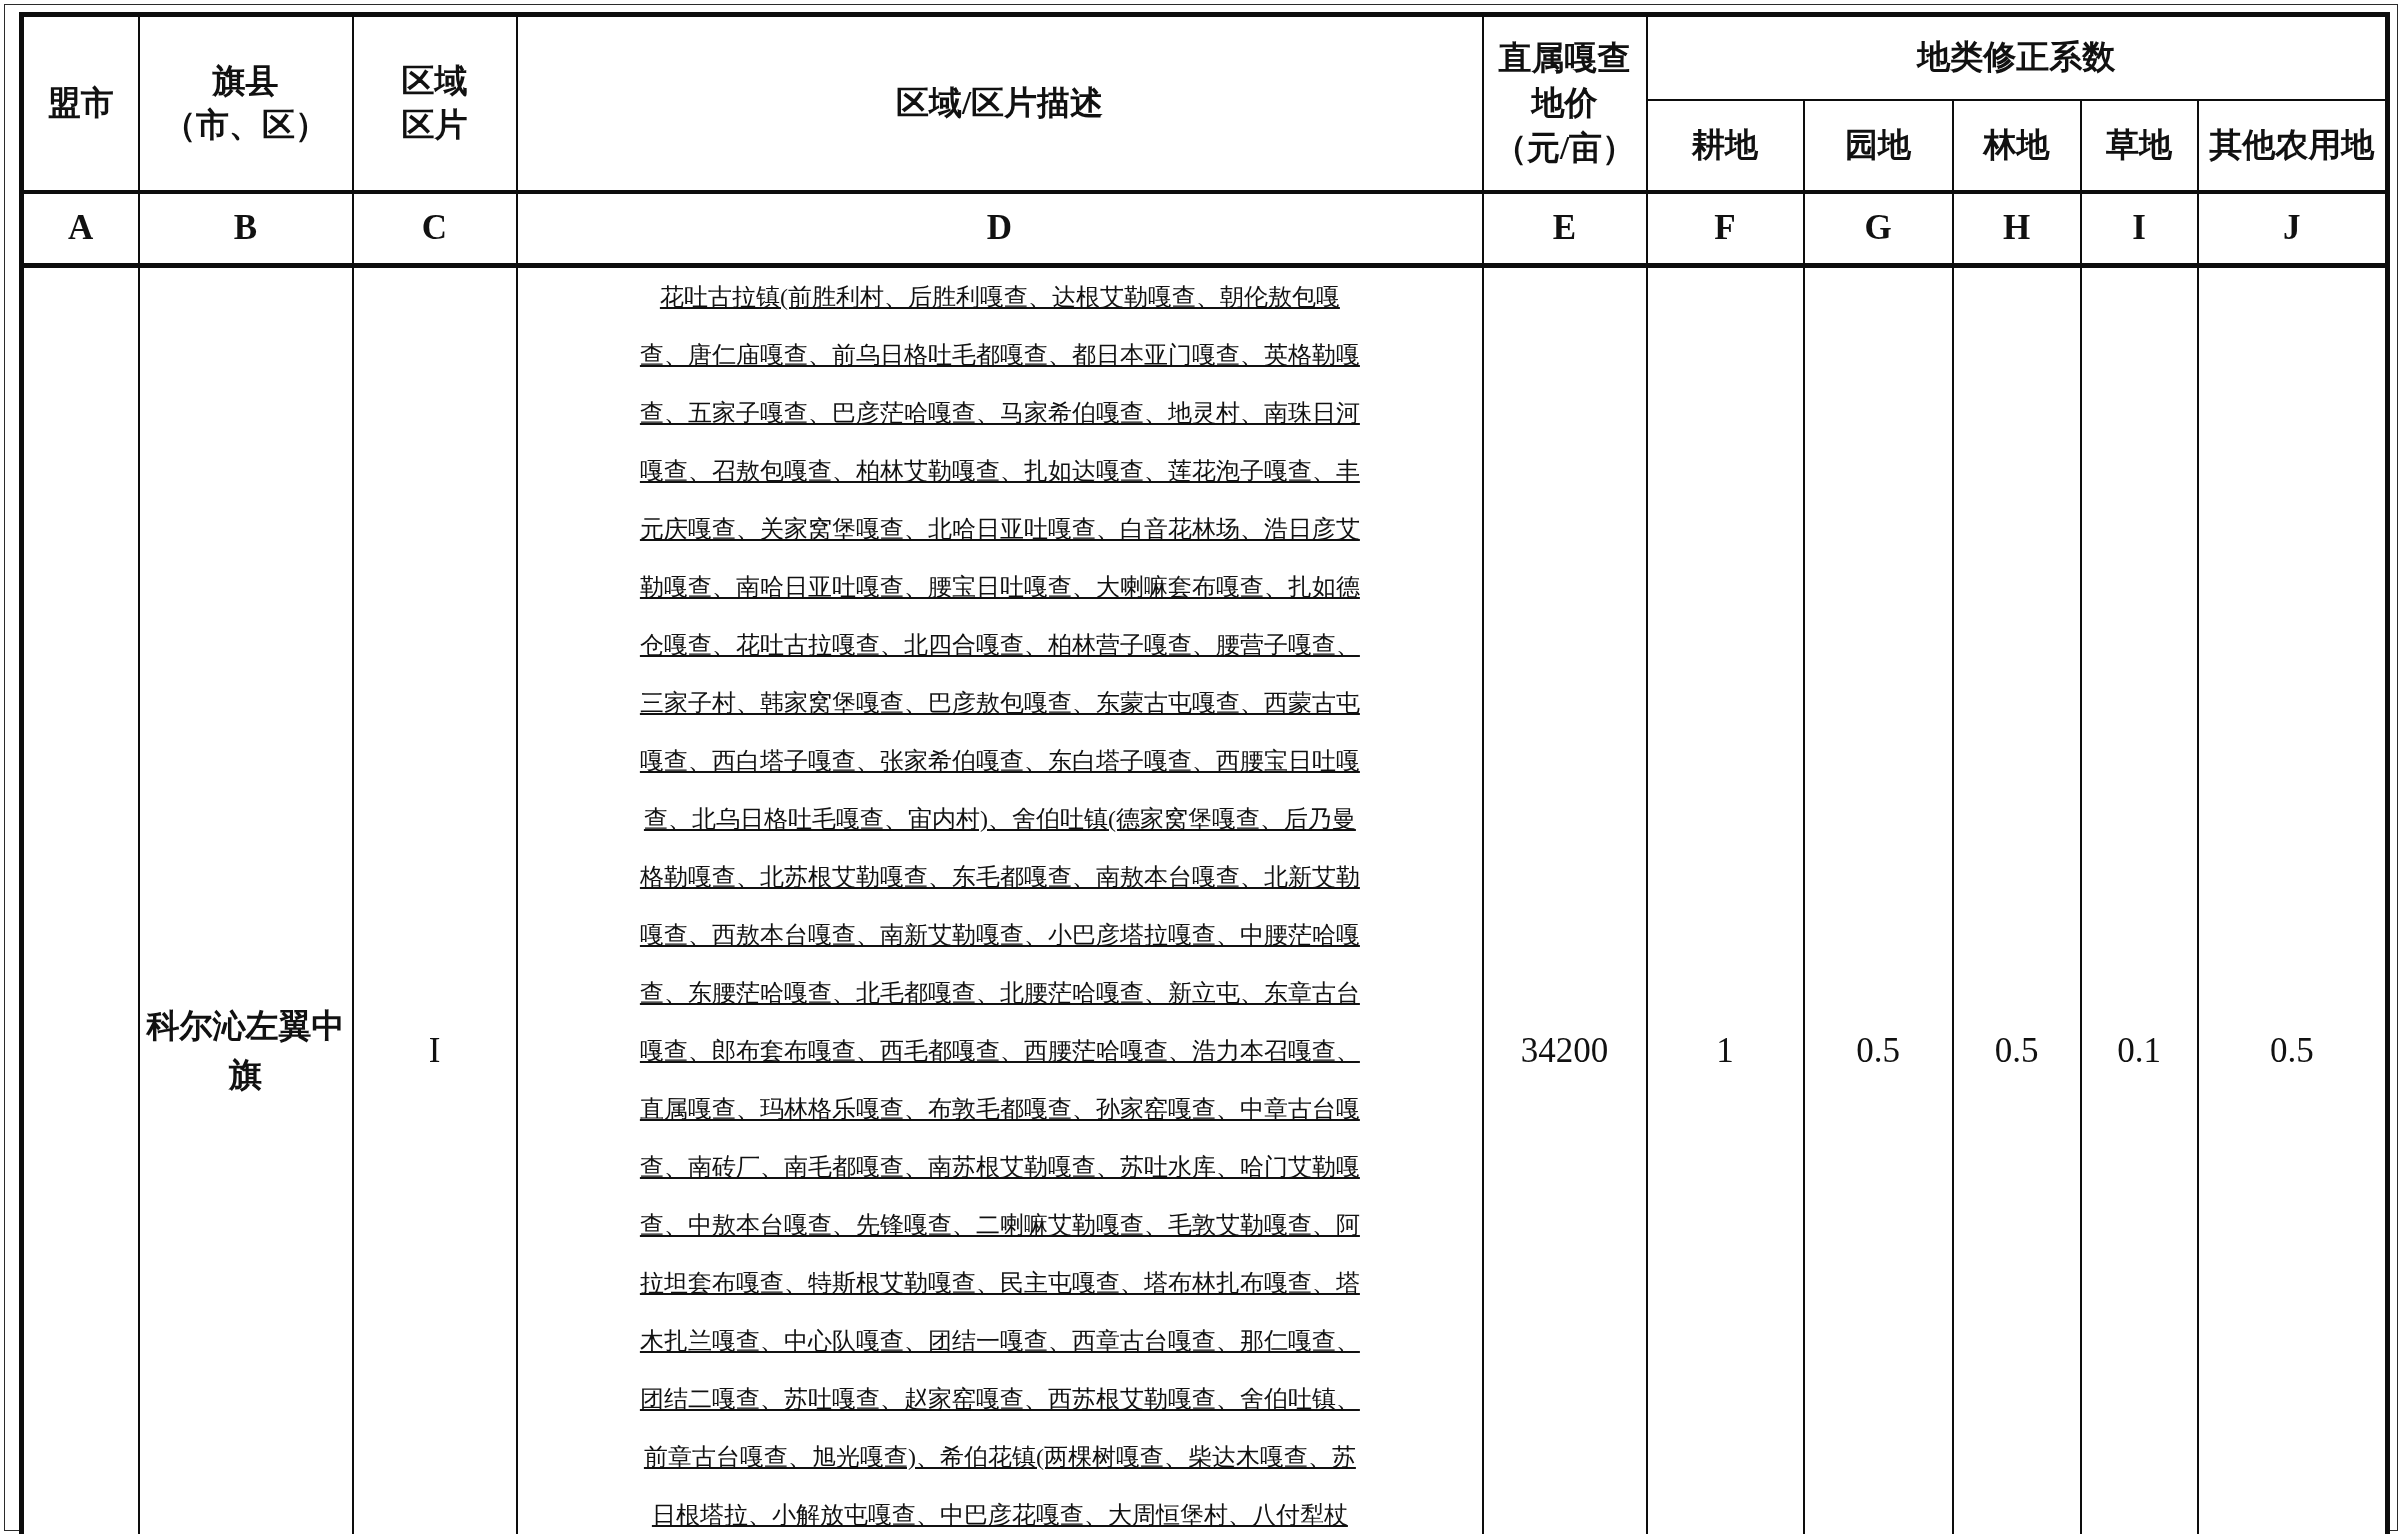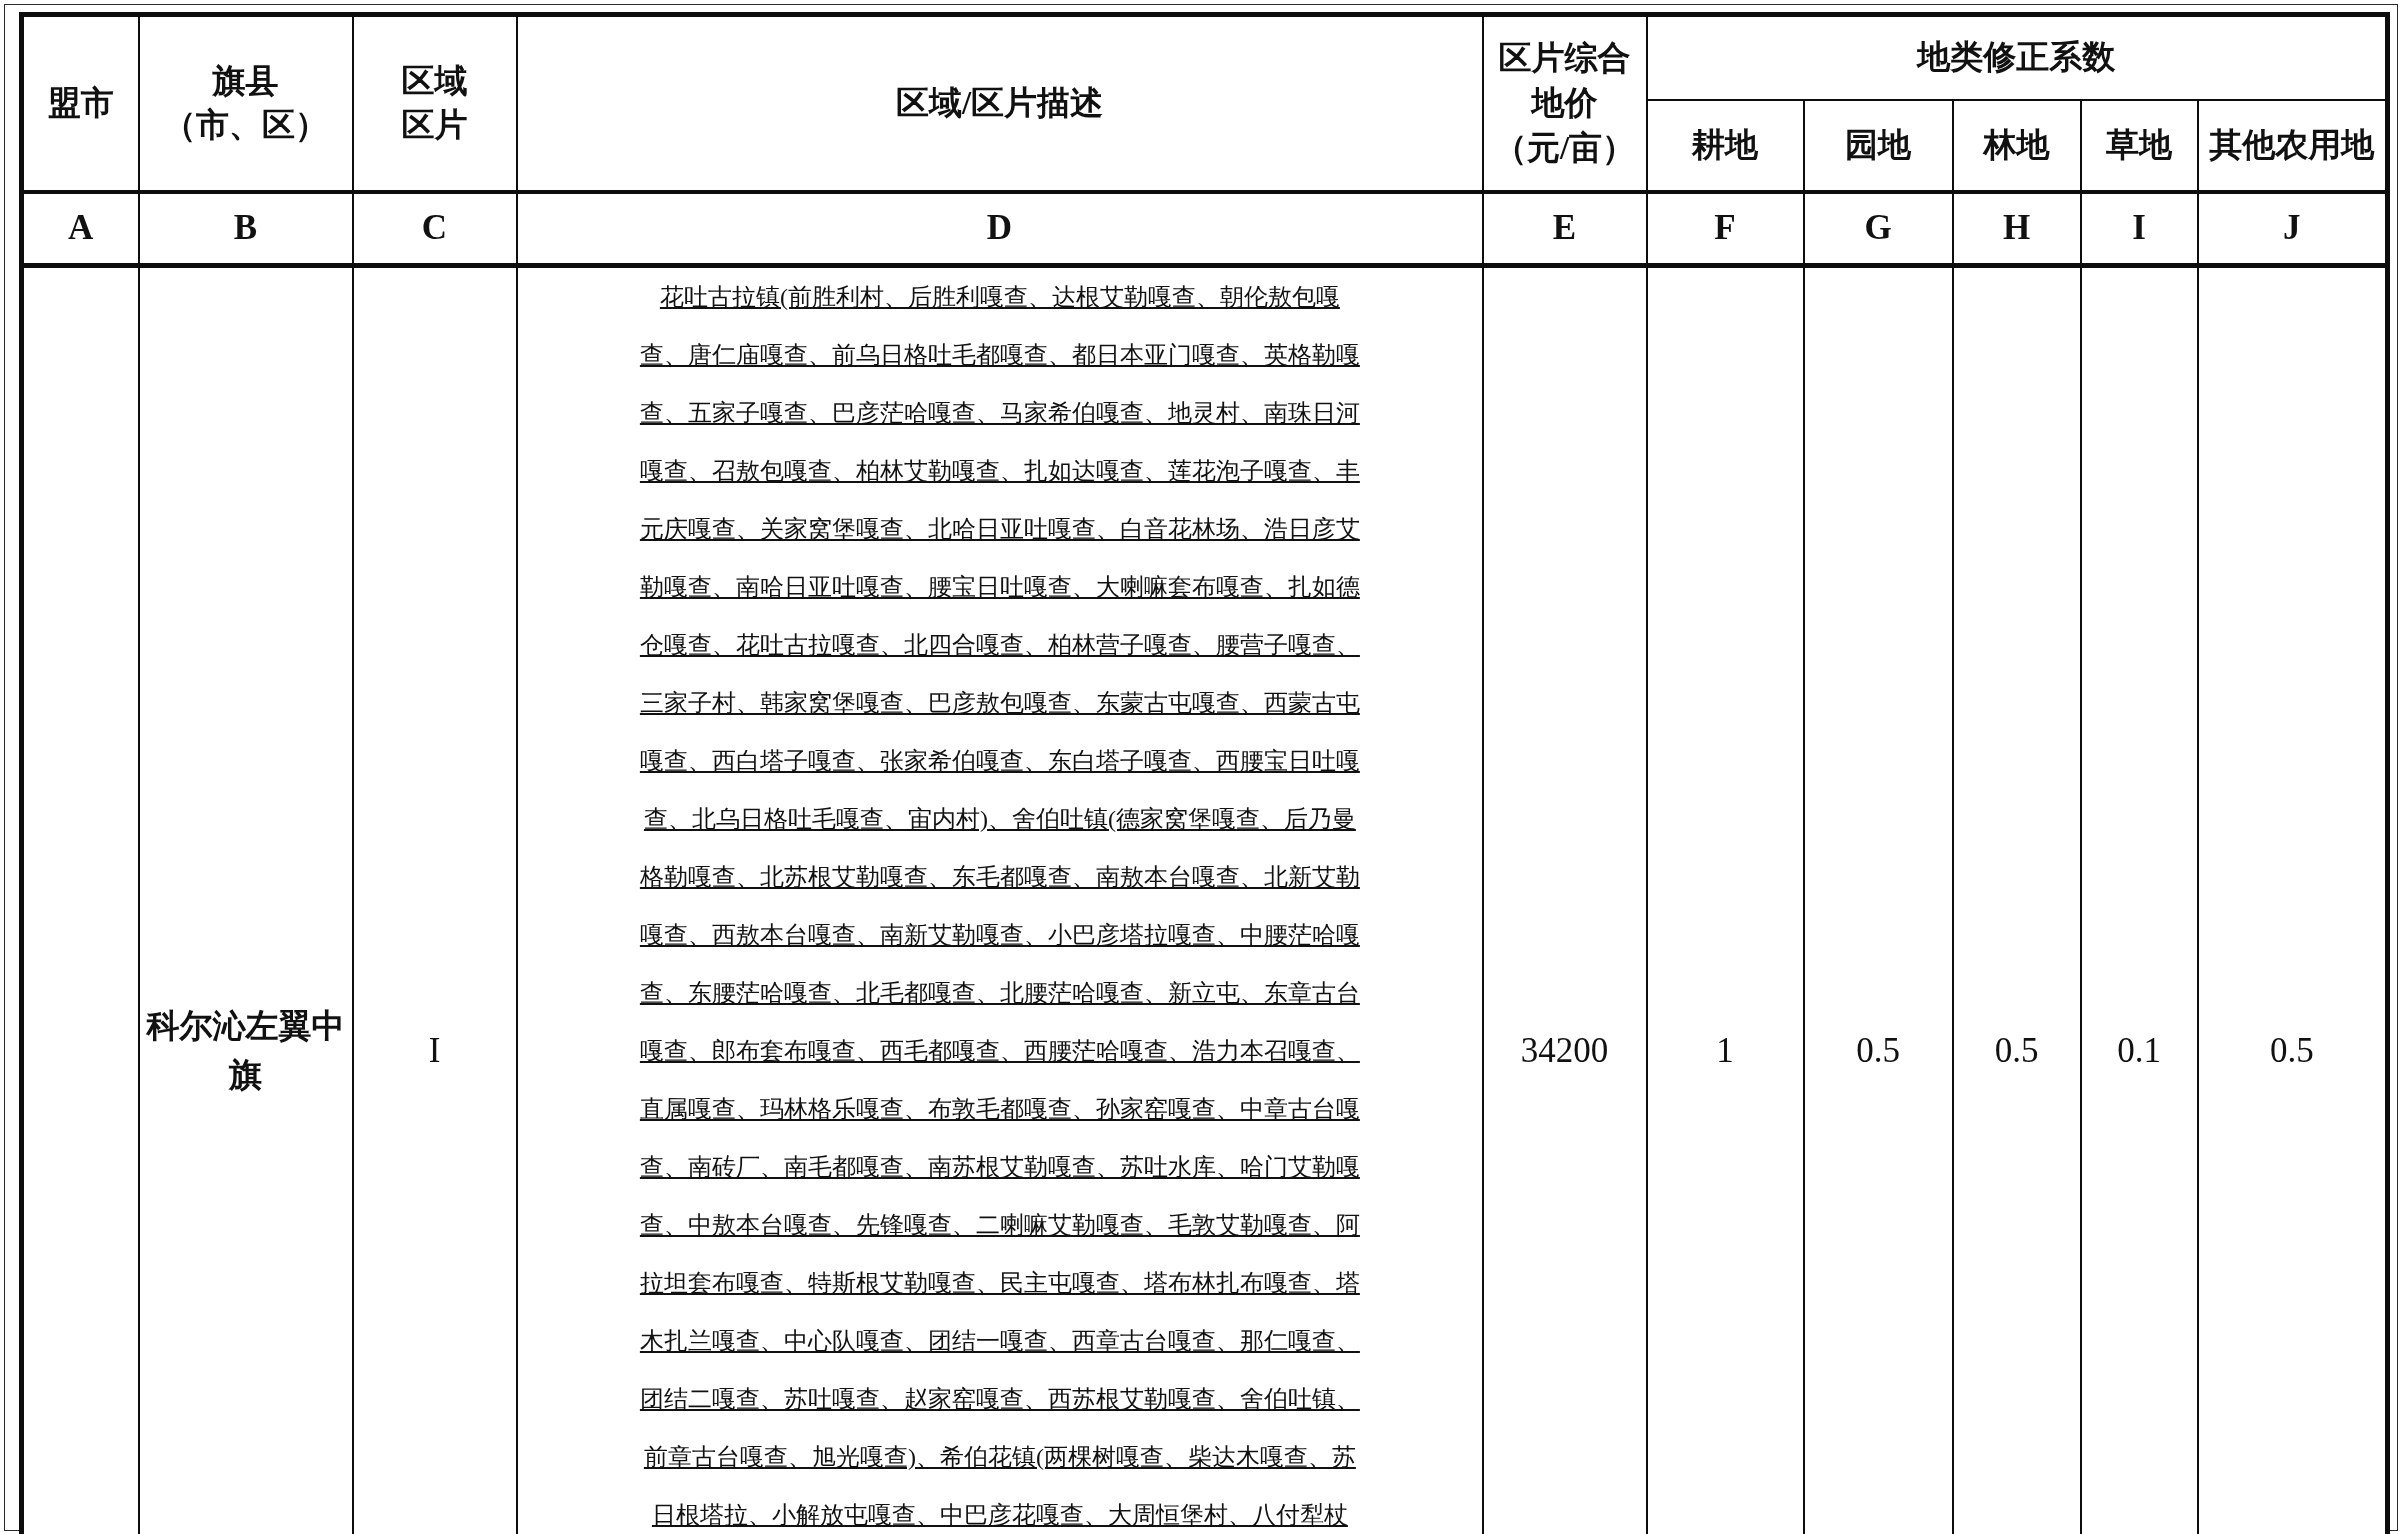--- a/index.html
+++ b/index.html
@@ -77,21 +77,21 @@
   </colgroup>
 
   <tbody>
       <tr class="row-h1">
     <td class="hdr" rowspan="2">盟市</td>
     <td class="hdr" rowspan="2">旗县
 （市、区）</td>
     <td class="hdr" rowspan="2">区域
 区片</td>
     <td class="hdr" rowspan="2">区域/区片描述</td>
-    <td class="hdr" rowspan="2">区片综合
+    <td class="hdr" rowspan="2">直属嘎查
 地价
 （元/亩）</td>
     <td class="hdr" colspan="5">地类修正系数</td>
   </tr>
 
   <tr class="row-h2">
     <td class="hdr">耕地</td>
     <td class="hdr">园地</td>
     <td class="hdr">林地</td>
     <td class="hdr">草地</td>

